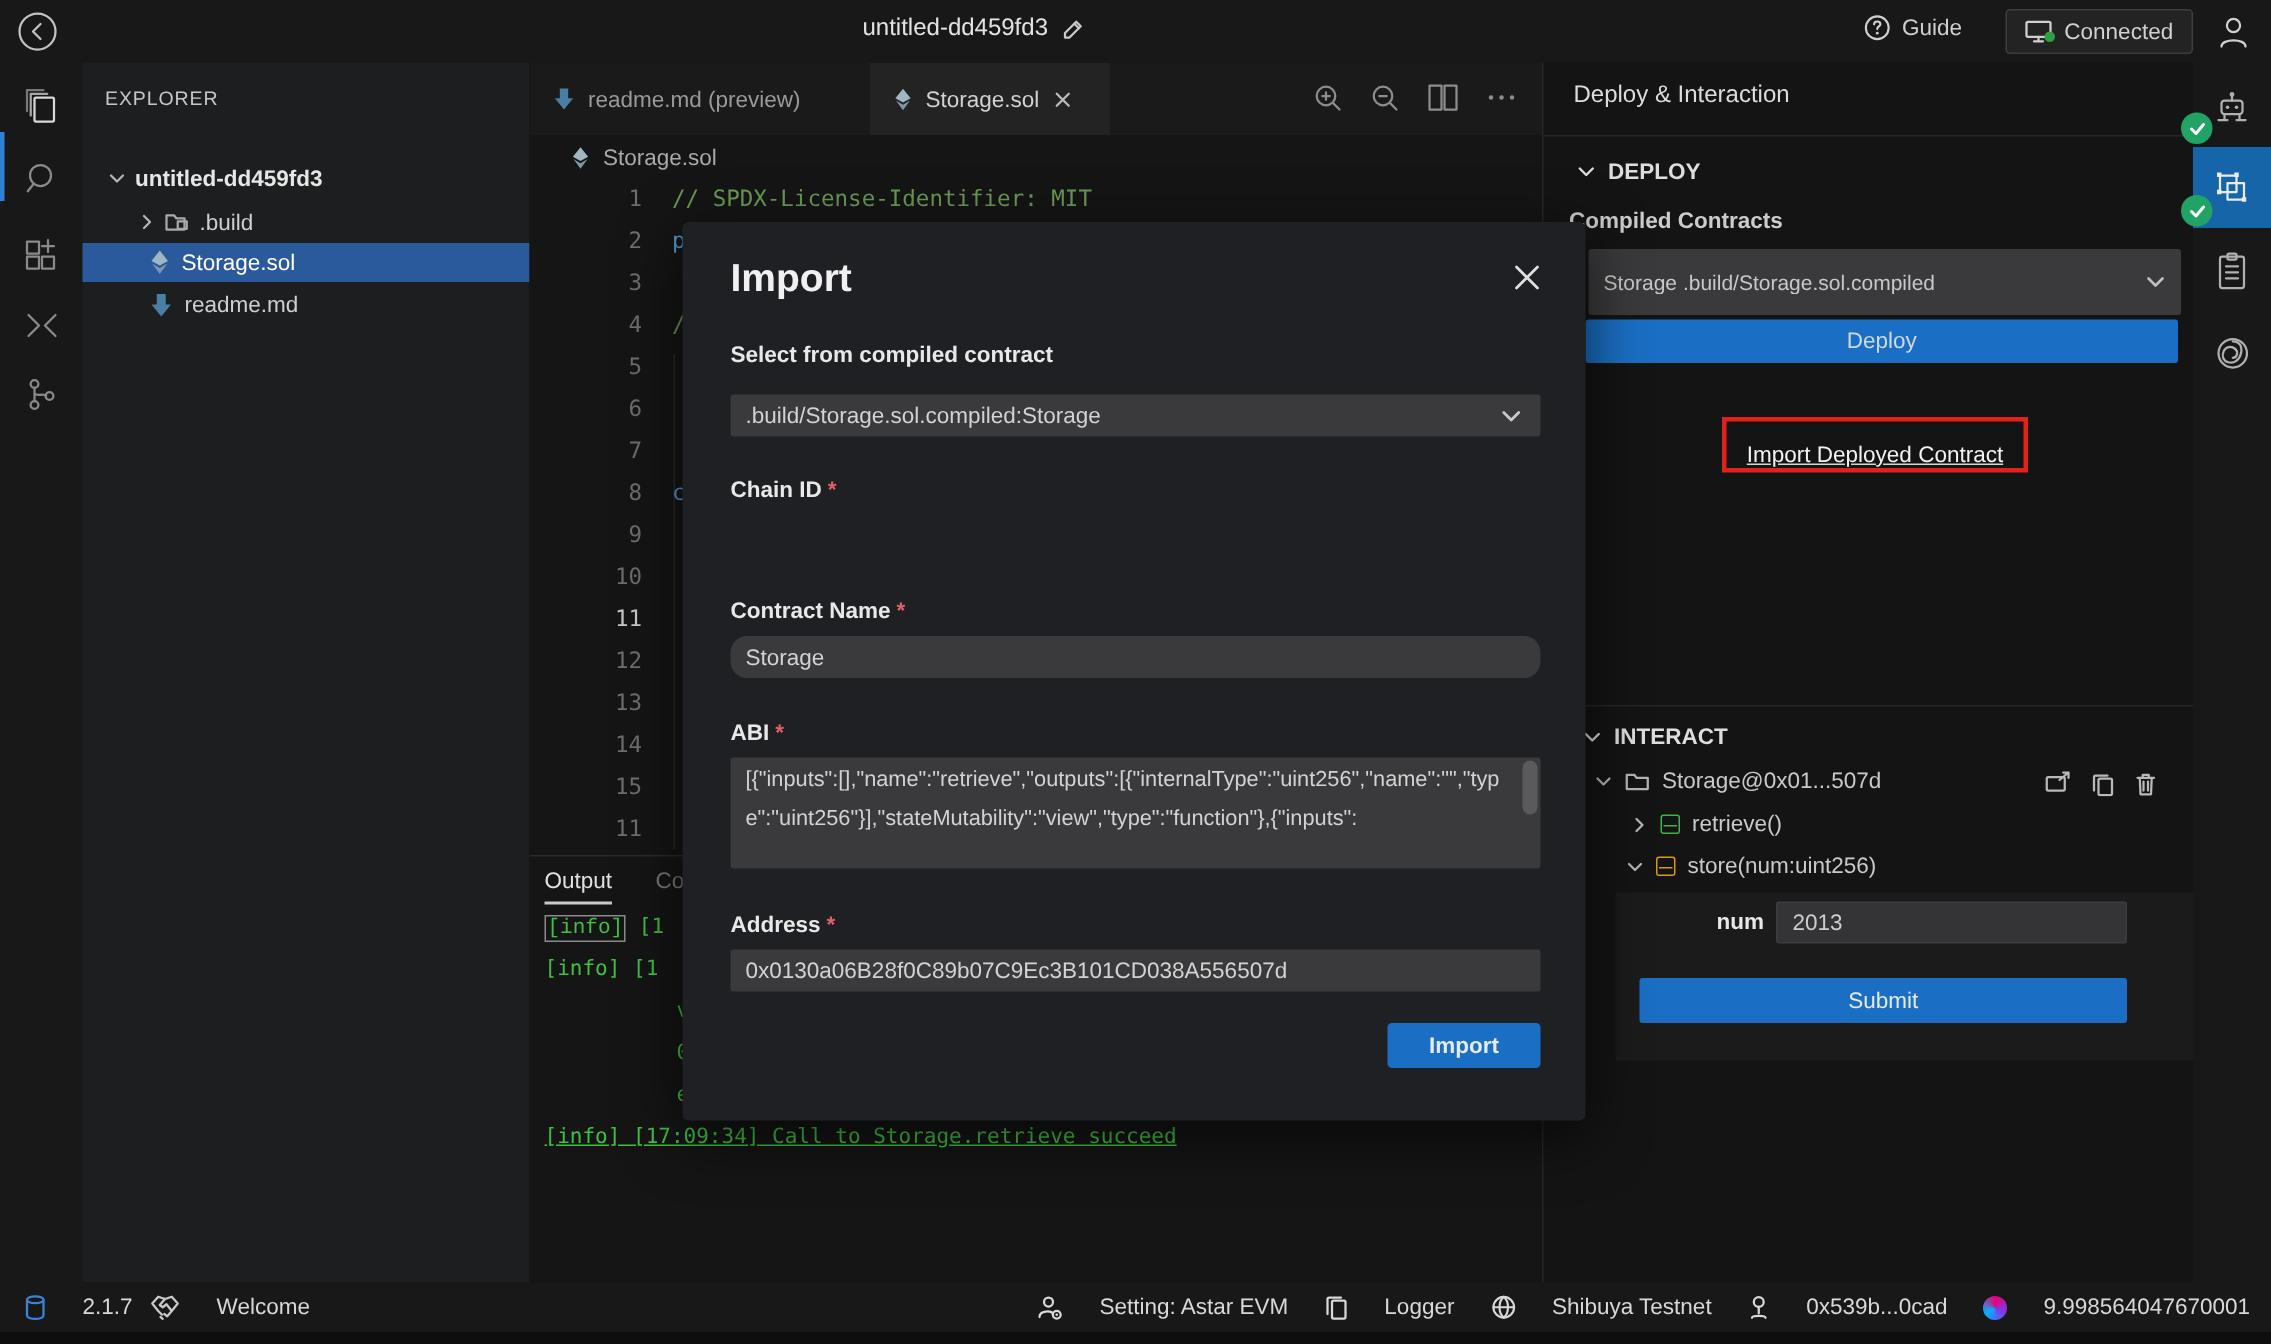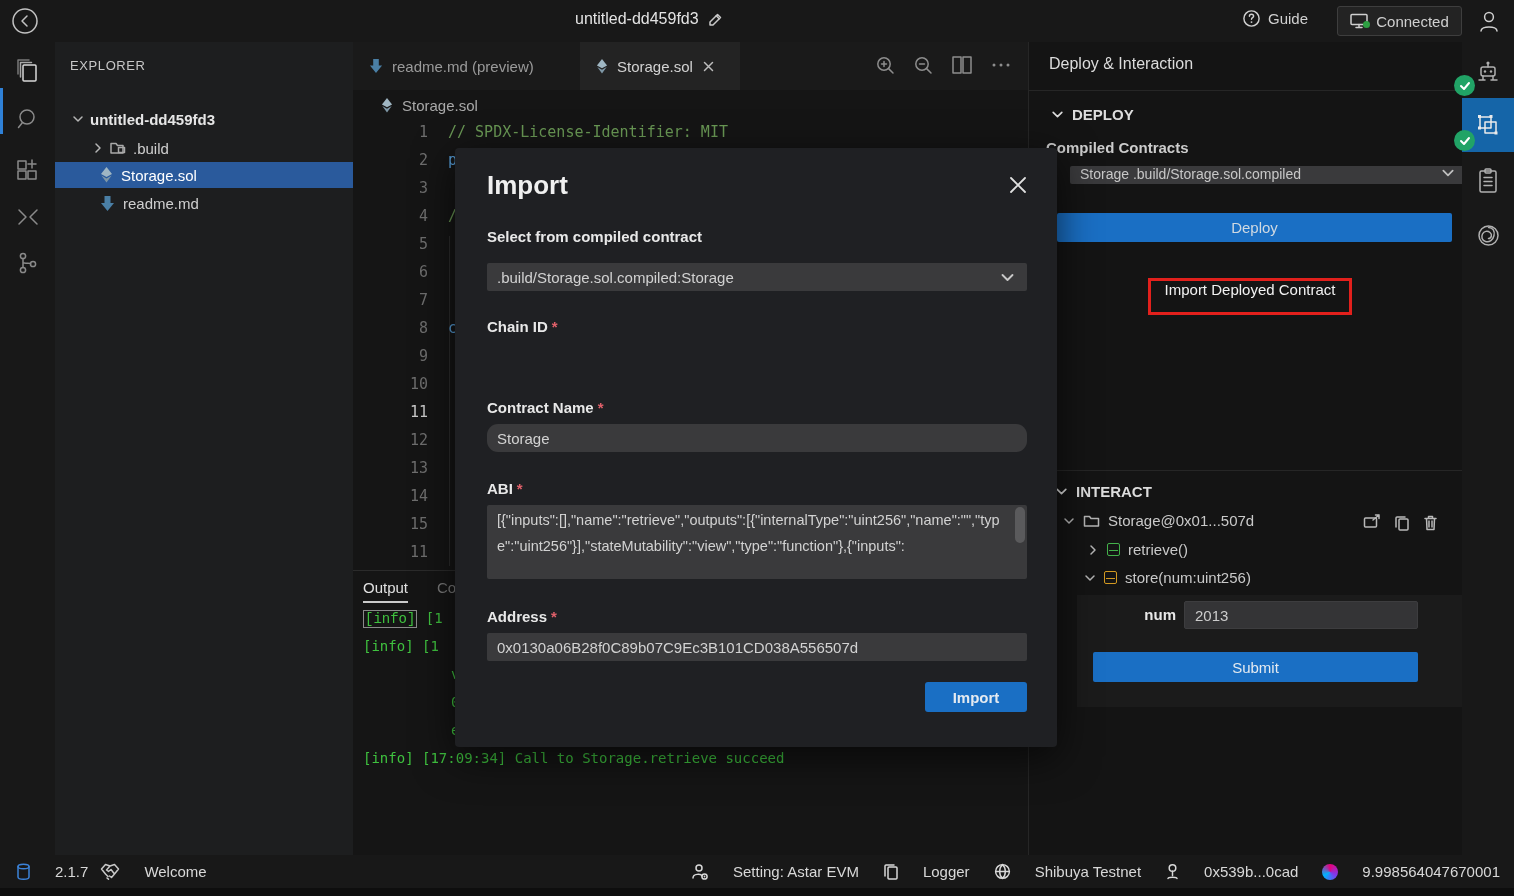--- a/index.html
+++ b/index.html
@@ -55,24 +55,24 @@
   .out-tab.off { color:#7a7a7a; }
   .olog { position:absolute; left:10px; font-family:"DejaVu Sans Mono", monospace; font-size:14px; color:#3fc23f; white-space:pre; }
   .tokbox { border:1px solid #8a8a8a; padding:0 1px;font-family:Liberation Mono, monospace; }
 
   
   .rightpanel { position:absolute; left:1028px; top:42px; width:434px; height:813px; background:#141414; border-left:1px solid #262626; }
   .rp-header { position:absolute; left:20px; top:13px; font-size:16px; color:#dcdcdc; }
   .rp-hline { position:absolute; left:0; top:48px; width:434px; height:1px; background:#262626; }
   .sec-title { position:absolute; display:flex; align-items:center; gap:8px; font-size:15px; font-weight:bold; color:#dddddd; }
   .rp-label { position:absolute; font-size:15px; font-weight:bold; color:#cccccc; }
-  .rp-select { position:absolute; left:41px; width:395px; height:18px; background:#3a3a3c; border-radius:2px; display:flex; color:#c8c8c8; font-size:14px; padding:0 30px 0 10px; cursor:pointer; }
+  .rp-select { position:absolute; left:30px; width:395px; height:44px; background:#3a3a3c; border-radius:2px; display:flex; align-items:center; color:#c8c8c8; font-size:14px; padding:0 30px 0 10px; cursor:pointer; }
   .rp-select .dd { position:absolute; right:10px; color:#c0c0c0; }
   .btn-blue { background:#1a6fc4; color:#e4eaf0; border:none; border-radius:2px; font-size:15px; font-family:"Liberation Sans", sans-serif; display:flex; align-items:center; justify-content:center; cursor:pointer; }
-  .red-annot { position:absolute; left:119px; top:236px; width:204px; height:37px; border:3px solid #e2201c; display:flex; align-items:flex-start; justify-content:center; }
+  .red-annot { position:absolute; left:119px; top:236px; width:204px; height:37px; border:3px solid #e2201c; display:flex; align-items:flex-end; justify-content:center;text-decoration:underline; }
   .red-annot span { color:#f2f2f2; font-size:15px; white-space:nowrap; cursor:pointer; }
   .rp-divider { position:absolute; left:0; top:428px; width:434px; height:1px; background:#262626; }
   .int-row { position:absolute; display:flex; align-items:center; gap:8px; font-size:15px; color:#c9c9c9; cursor:pointer; }
   .fn-square { width:13px; height:13px; border:1.5px solid; border-radius:2px; position:relative; }
   .fn-square::after { content:""; position:absolute; left:1px; right:1px; bottom:1px; height:3px; border-top:1.5px solid; }
   .fn-green { border-color:#43b04a; color:#43b04a; }
   .fn-yellow { border-color:#d29922; color:#d29922; }
   .row-icons { position:absolute; top:472px; display:flex; gap:13px; color:#b9b9b9; }
   .row-icons span { cursor:pointer; }
   .store-bg { position:absolute; left:48px; top:553px; width:390px; height:112px; background:#1b1b1b; }
@@ -321,21 +321,21 @@
     </div>
 
     <div class="outpanel">
       <div class="out-tab on" style="left:10px;">Output</div>
       <div class="out-tab off" style="left:84px;">Console</div>
       <div class="olog" style="top:39px;"><span class="tokbox">[info]</span><span> [1</span></div>
       <div class="olog" style="top:67px;">[info] [1</div>
       <div class="olog" style="top:95px; left:98px;">vi</div>
       <div class="olog" style="top:123px; left:98px;">0x</div>
       <div class="olog" style="top:151px; left:98px;">e0</div>
-      <div class="olog" style="top:179px;">[info] [17:09:34] Call to Storage.retrieve succeed</div>
+      <div class="olog" style="top:179px;text-decoration:underline;">[info] [17:09:34] Call to Storage.retrieve succeed</div>
     </div>
   </div>
 
   <div class="rightpanel">
     <div class="rp-header">Deploy &amp; Interaction</div>
     <div class="rp-hline"></div>
 
     <div class="sec-title" style="left:22px; top:64px;">
       <span>
           <svg class="ic" width="13" height="13" viewBox="0 0 12 12">

